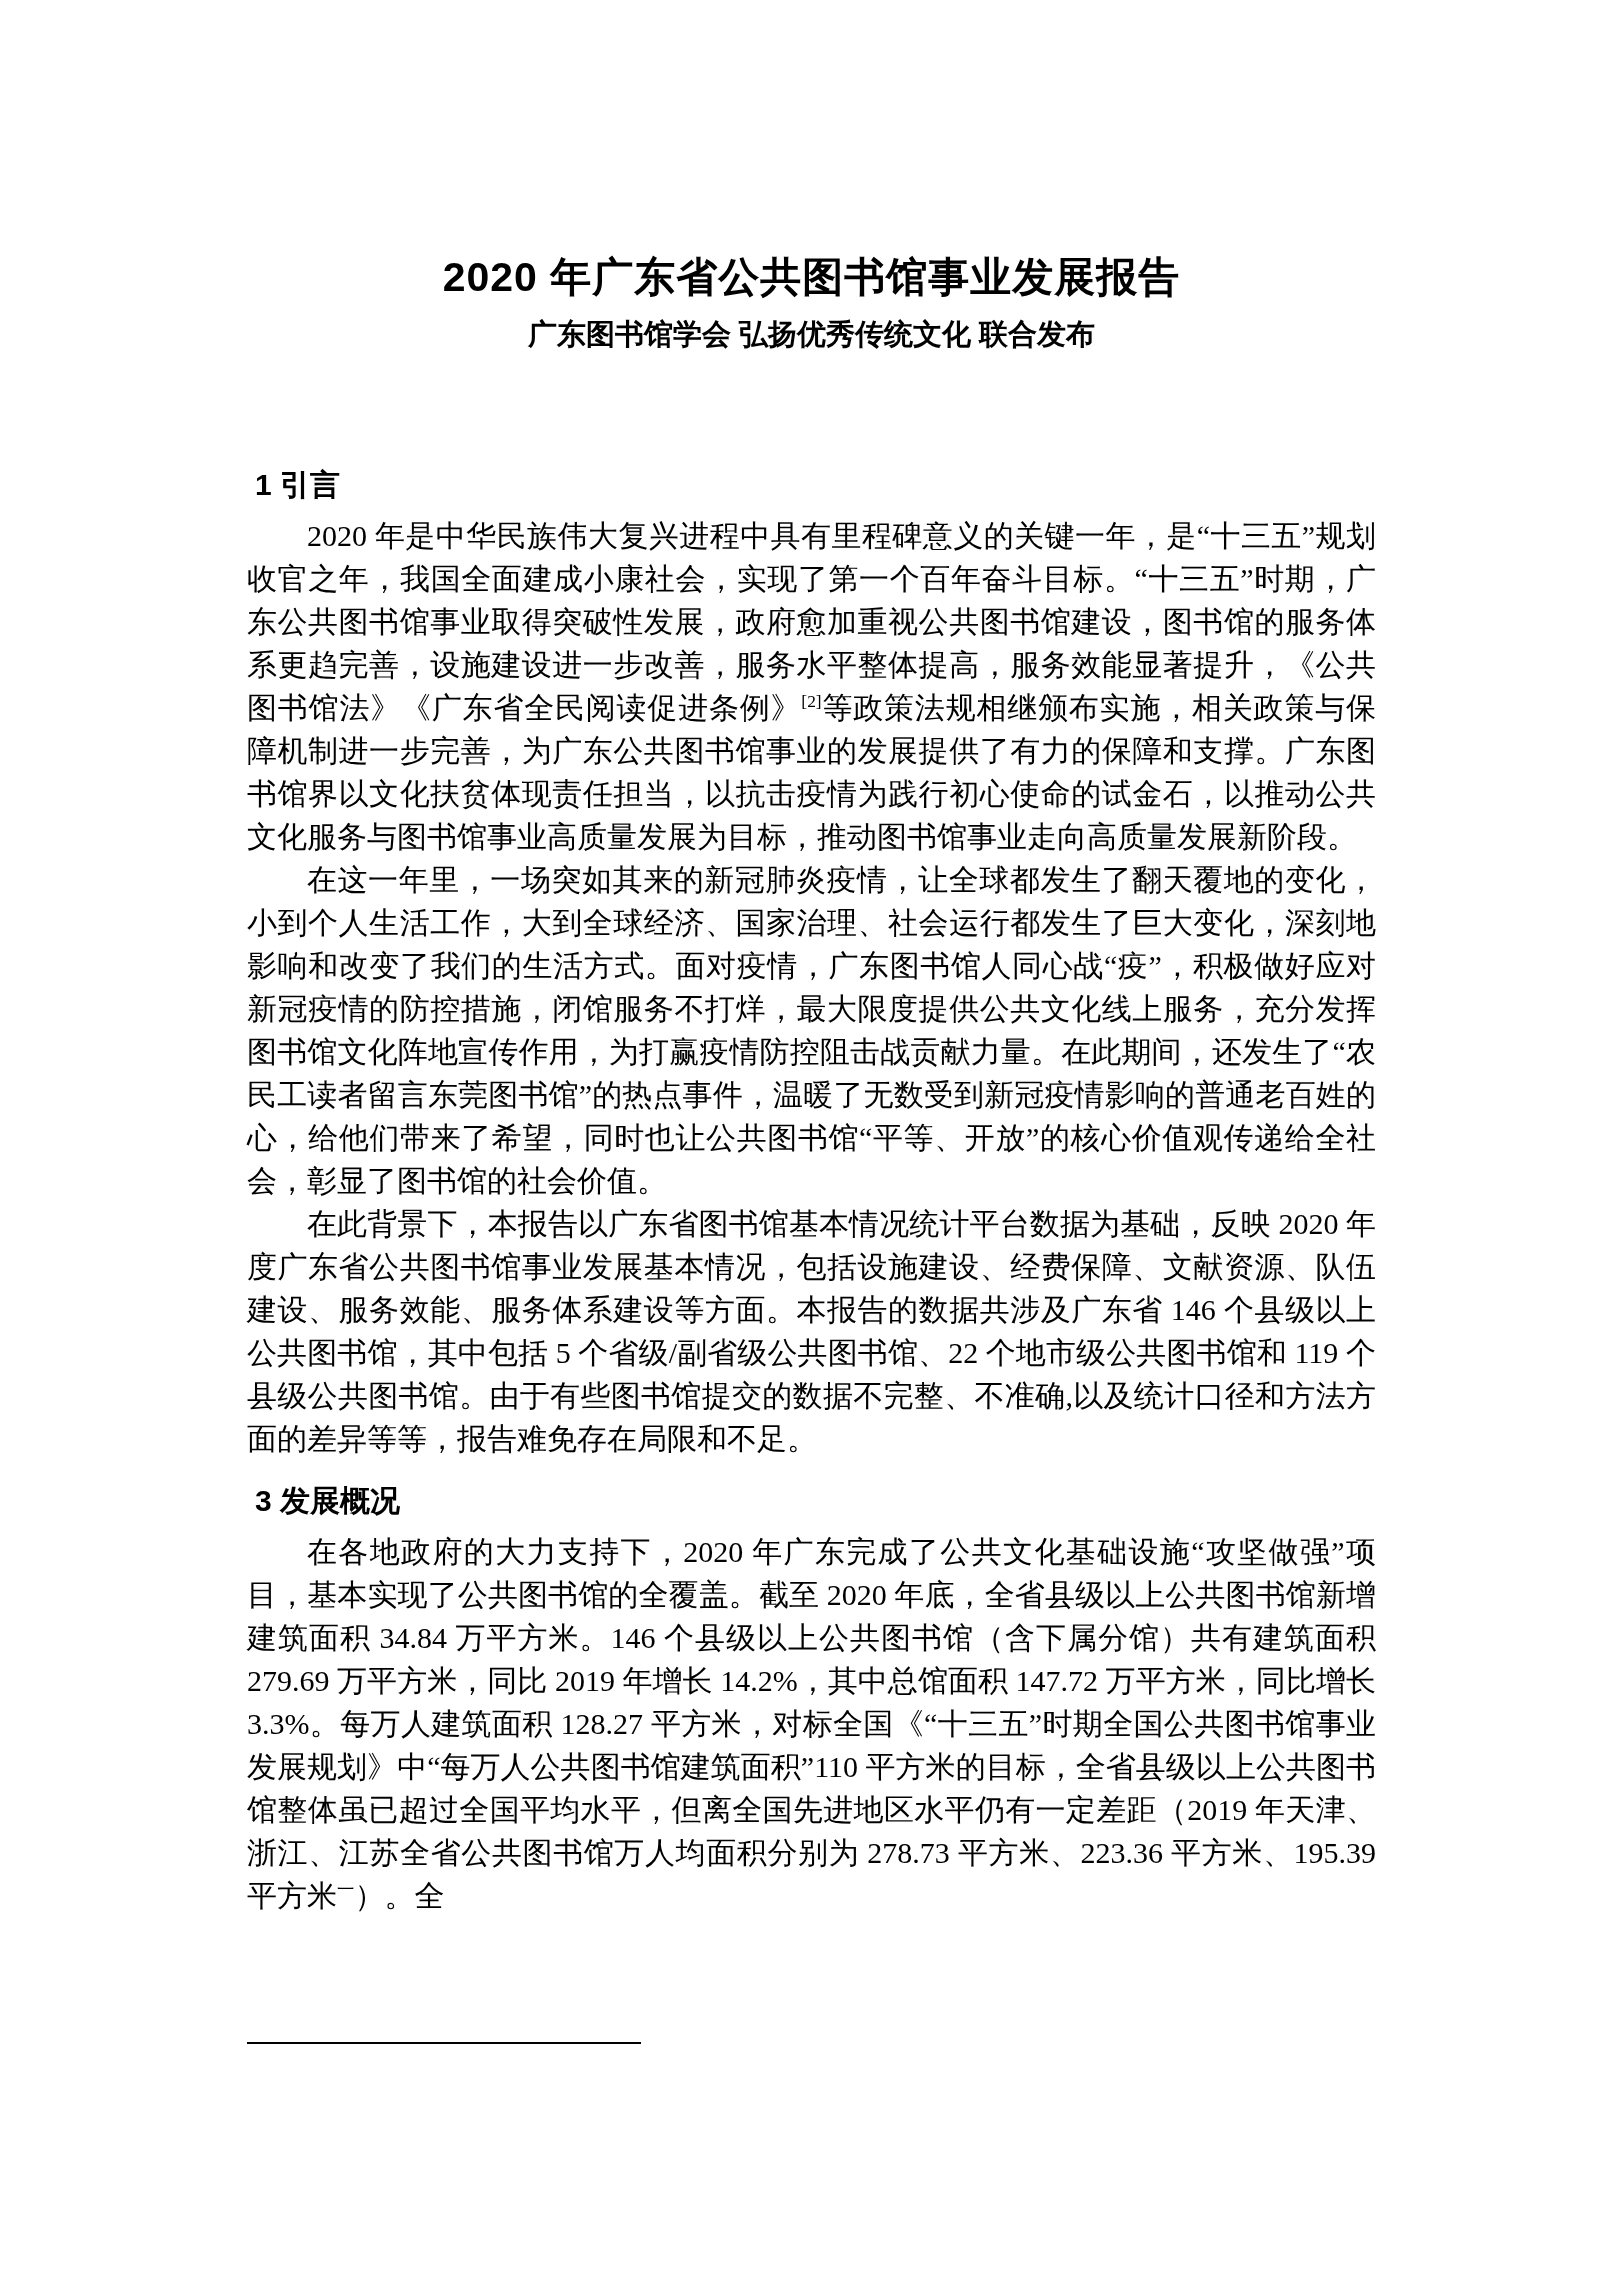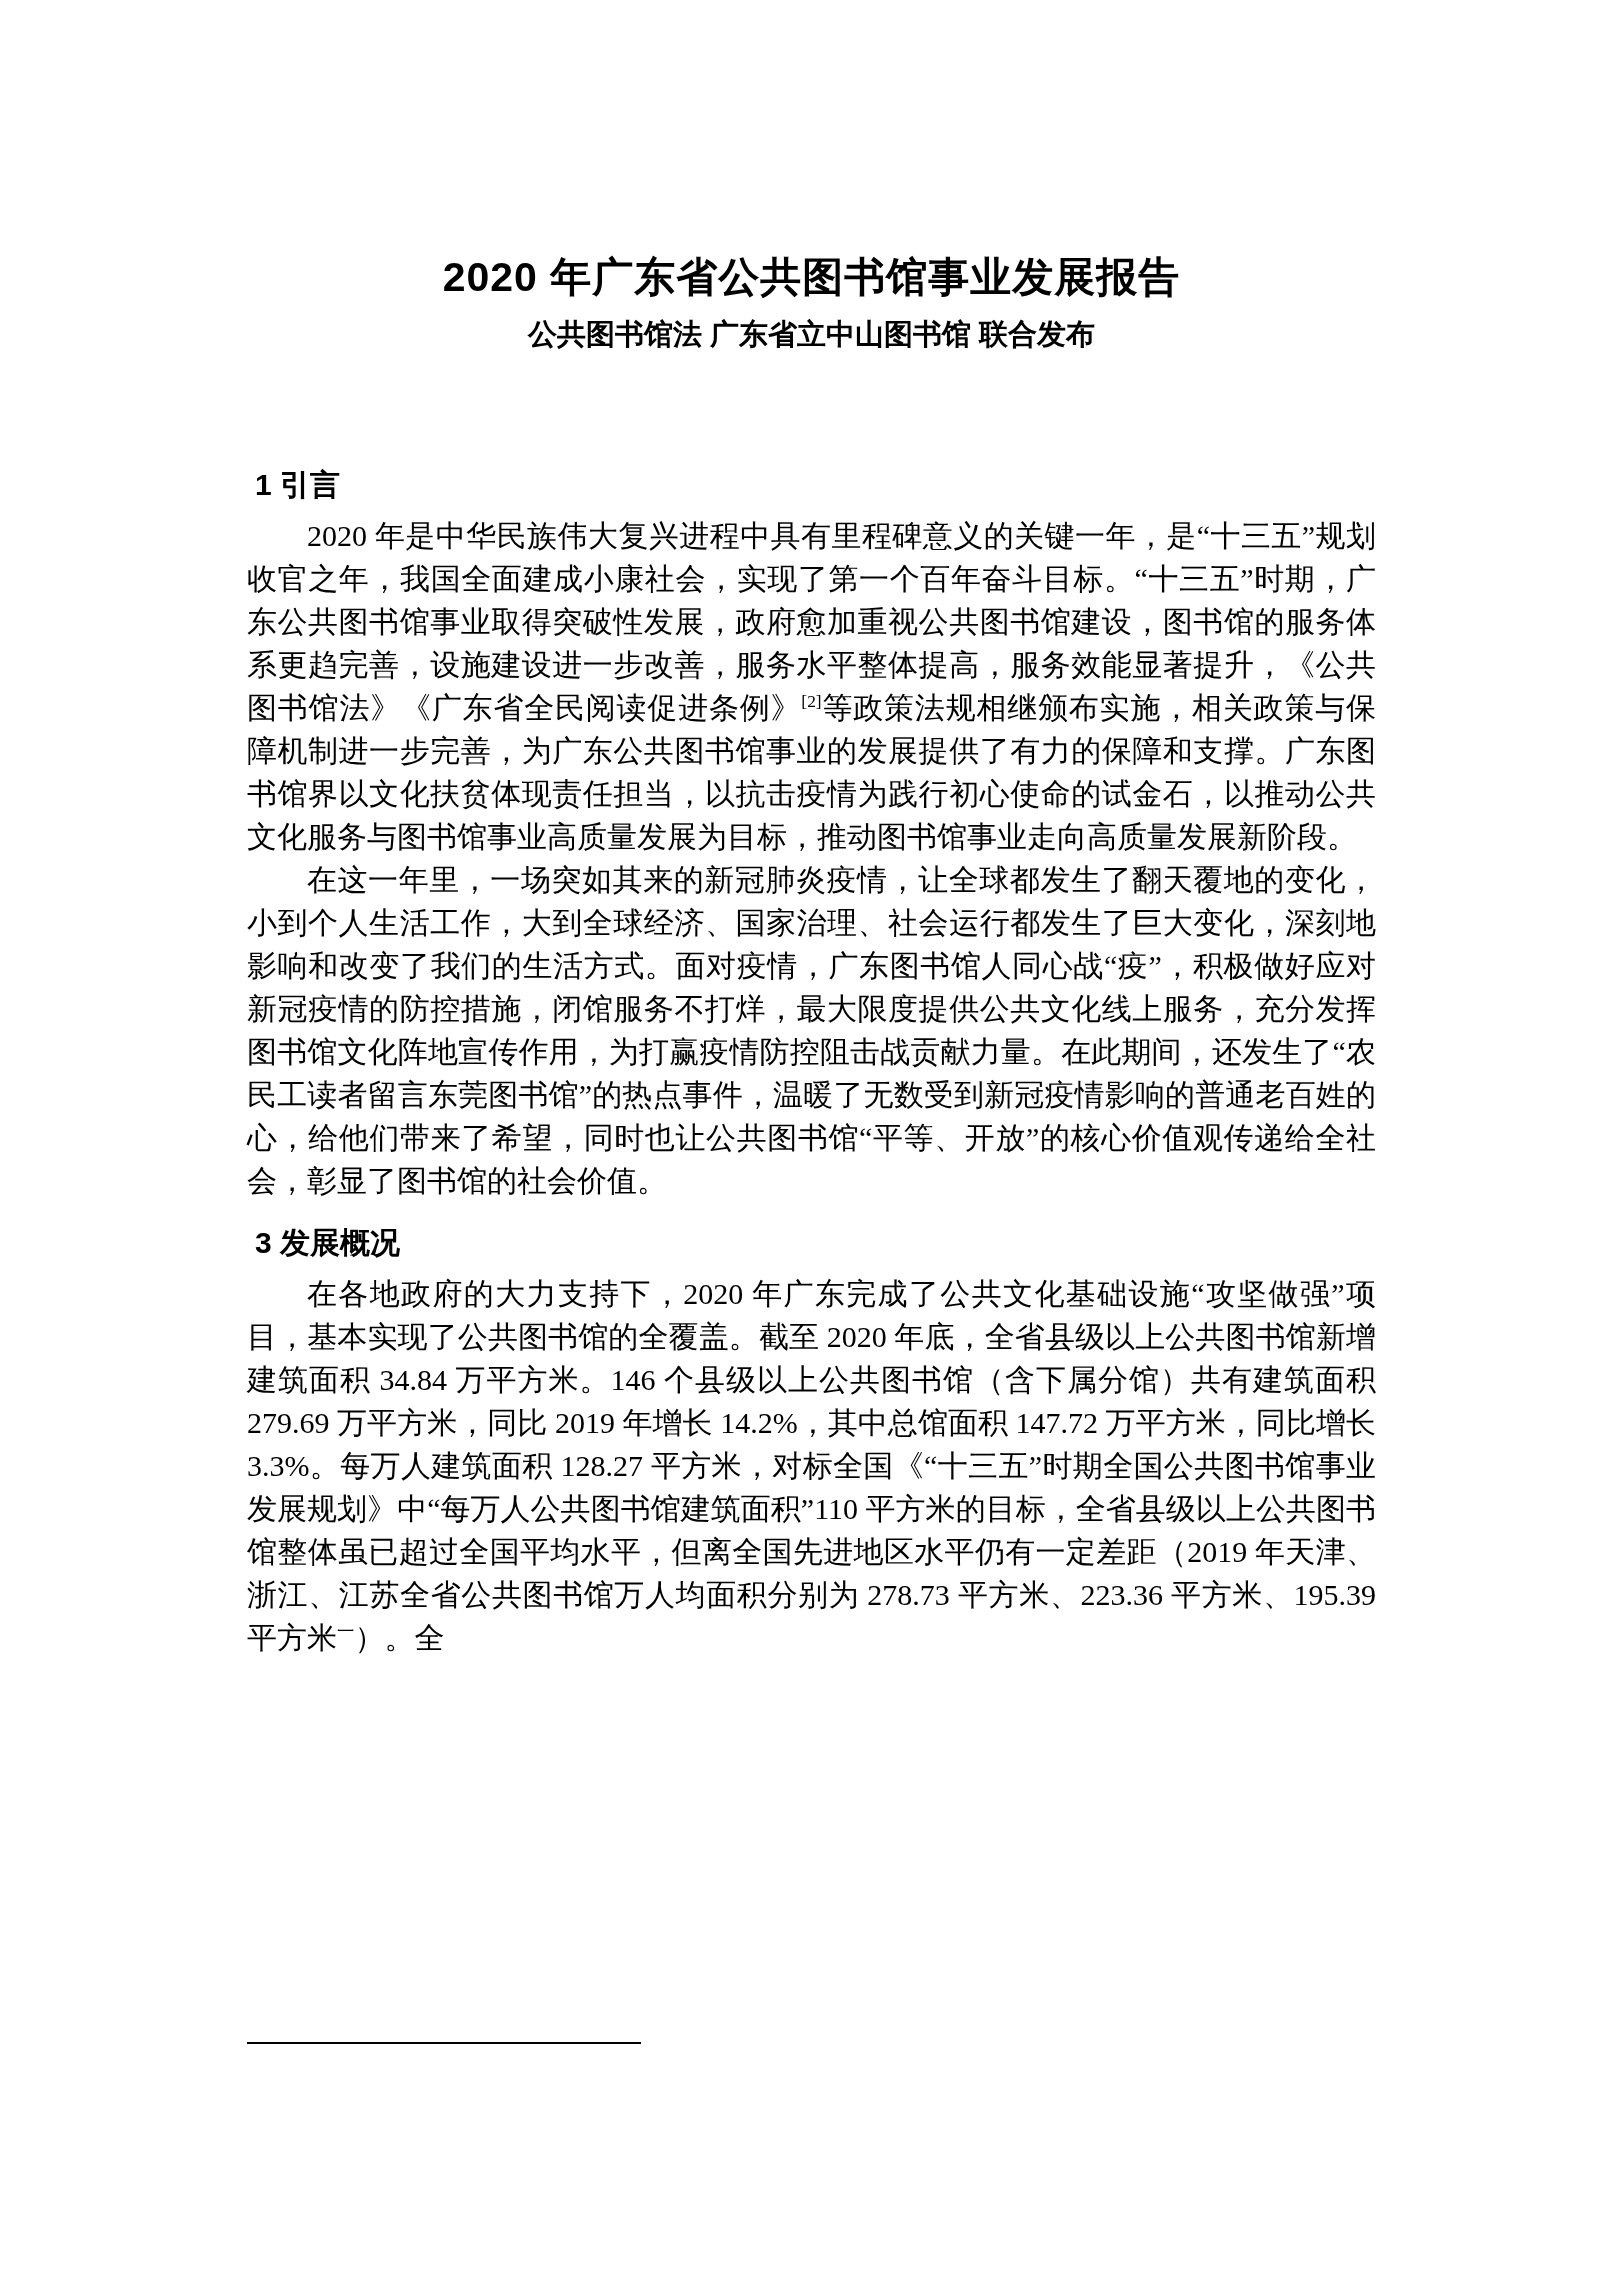--- a/index.html
+++ b/index.html
@@ -90,29 +90,30 @@
   }
 </style>
 </head>
 <body>
 
 <div class="page">
   <div class="content">
 
     <h1 class="doc-title">2020 年广东省公共图书馆事业发展报告</h1>
 
-    <div class="doc-subtitle">公共图书馆法 广东省立中山图书馆 联合发布</div>
+    <div class="doc-subtitle">广东图书馆学会 弘扬优秀传统文化 联合发布</div>
 
     <h2 class="heading intro">1 引言</h2>
 
 
     <p class="para"><span>2020 年是中华民族伟大复兴进程中具有里程碑意义的关键一年，是“十三五”规划收官之年，我国全面建成小康社会，实现了第一个百年奋斗目标。“十三五”时期，广东公共图书馆事业取得突破性发展，政府愈加重视公共图书馆建设，图书馆的服务体系更趋完善，设施建设进一步改善，服务水平整体提高，服务效能显著提升，《公共图书馆法》《广东省全民阅读促进条例》</span><sup>[2]</sup><span>等政策法规相继颁布实施，相关政策与保障机制进一步完善，为广东公共图书馆事业的发展提供了有力的保障和支撑。广东图书馆界以文化扶贫体现责任担当，以抗击疫情为践行初心使命的试金石，以推动公共文化服务与图书馆事业高质量发展为目标，推动图书馆事业走向高质量发展新阶段。</span></p>
 
     <p class="para">在这一年里，一场突如其来的新冠肺炎疫情，让全球都发生了翻天覆地的变化，小到个人生活工作，大到全球经济、国家治理、社会运行都发生了巨大变化，深刻地影响和改变了我们的生活方式。面对疫情，广东图书馆人同心战“疫”，积极做好应对新冠疫情的防控措施，闭馆服务不打烊，最大限度提供公共文化线上服务，充分发挥图书馆文化阵地宣传作用，为打赢疫情防控阻击战贡献力量。在此期间，还发生了“农民工读者留言东莞图书馆”的热点事件，温暖了无数受到新冠疫情影响的普通老百姓的心，给他们带来了希望，同时也让公共图书馆“平等、开放”的核心价值观传递给全社会，彰显了图书馆的社会价值。</p>
 
+    <p class="para">在此背景下，本报告以广东省图书馆基本情况统计平台数据为基础，反映 2020 年度广东省公共图书馆事业发展基本情况，包括设施建设、经费保障、文献资源、队伍建设、服务效能、服务体系建设等方面。本报告的数据共涉及广东省 146 个县级以上公共图书馆，其中包括 5 个省级/副省级公共图书馆、22 个地市级公共图书馆和 119 个县级公共图书馆。由于有些图书馆提交的数据不完整、不准确,以及统计口径和方法方面的差异等等，报告难免存在局限和不足。</p>
 
     <h2 class="heading overview">3 发展概况</h2>
 
 
     <p class="para"><span>在各地政府的大力支持下，2020 年广东完成了公共文化基础设施“攻坚做强”项目，基本实现了公共图书馆的全覆盖。截至 2020 年底，全省县级以上公共图书馆新增建筑面积 34.84 万平方米。146 个县级以上公共图书馆（含下属分馆）共有建筑面积 279.69 万平方米，同比 2019 年增长 14.2%，其中总馆面积 147.72 万平方米，同比增长 3.3%。每万人建筑面积 128.27 平方米，对标全国《“十三五”时期全国公共图书馆事业发展规划》中“每万人公共图书馆建筑面积”110 平方米的目标，全省县级以上公共图书馆整体虽已超过全国平均水平，但离全国先进地区水平仍有一定差距（2019 年天津、浙江、江苏全省公共图书馆万人均面积分别为 278.73 平方米、223.36 平方米、195.39 平方米</span><sup>一</sup><span>）。全</span></p>
 
   </div>
 
   <div class="footnote-block">
     <div class="footnote-sep"></div>

